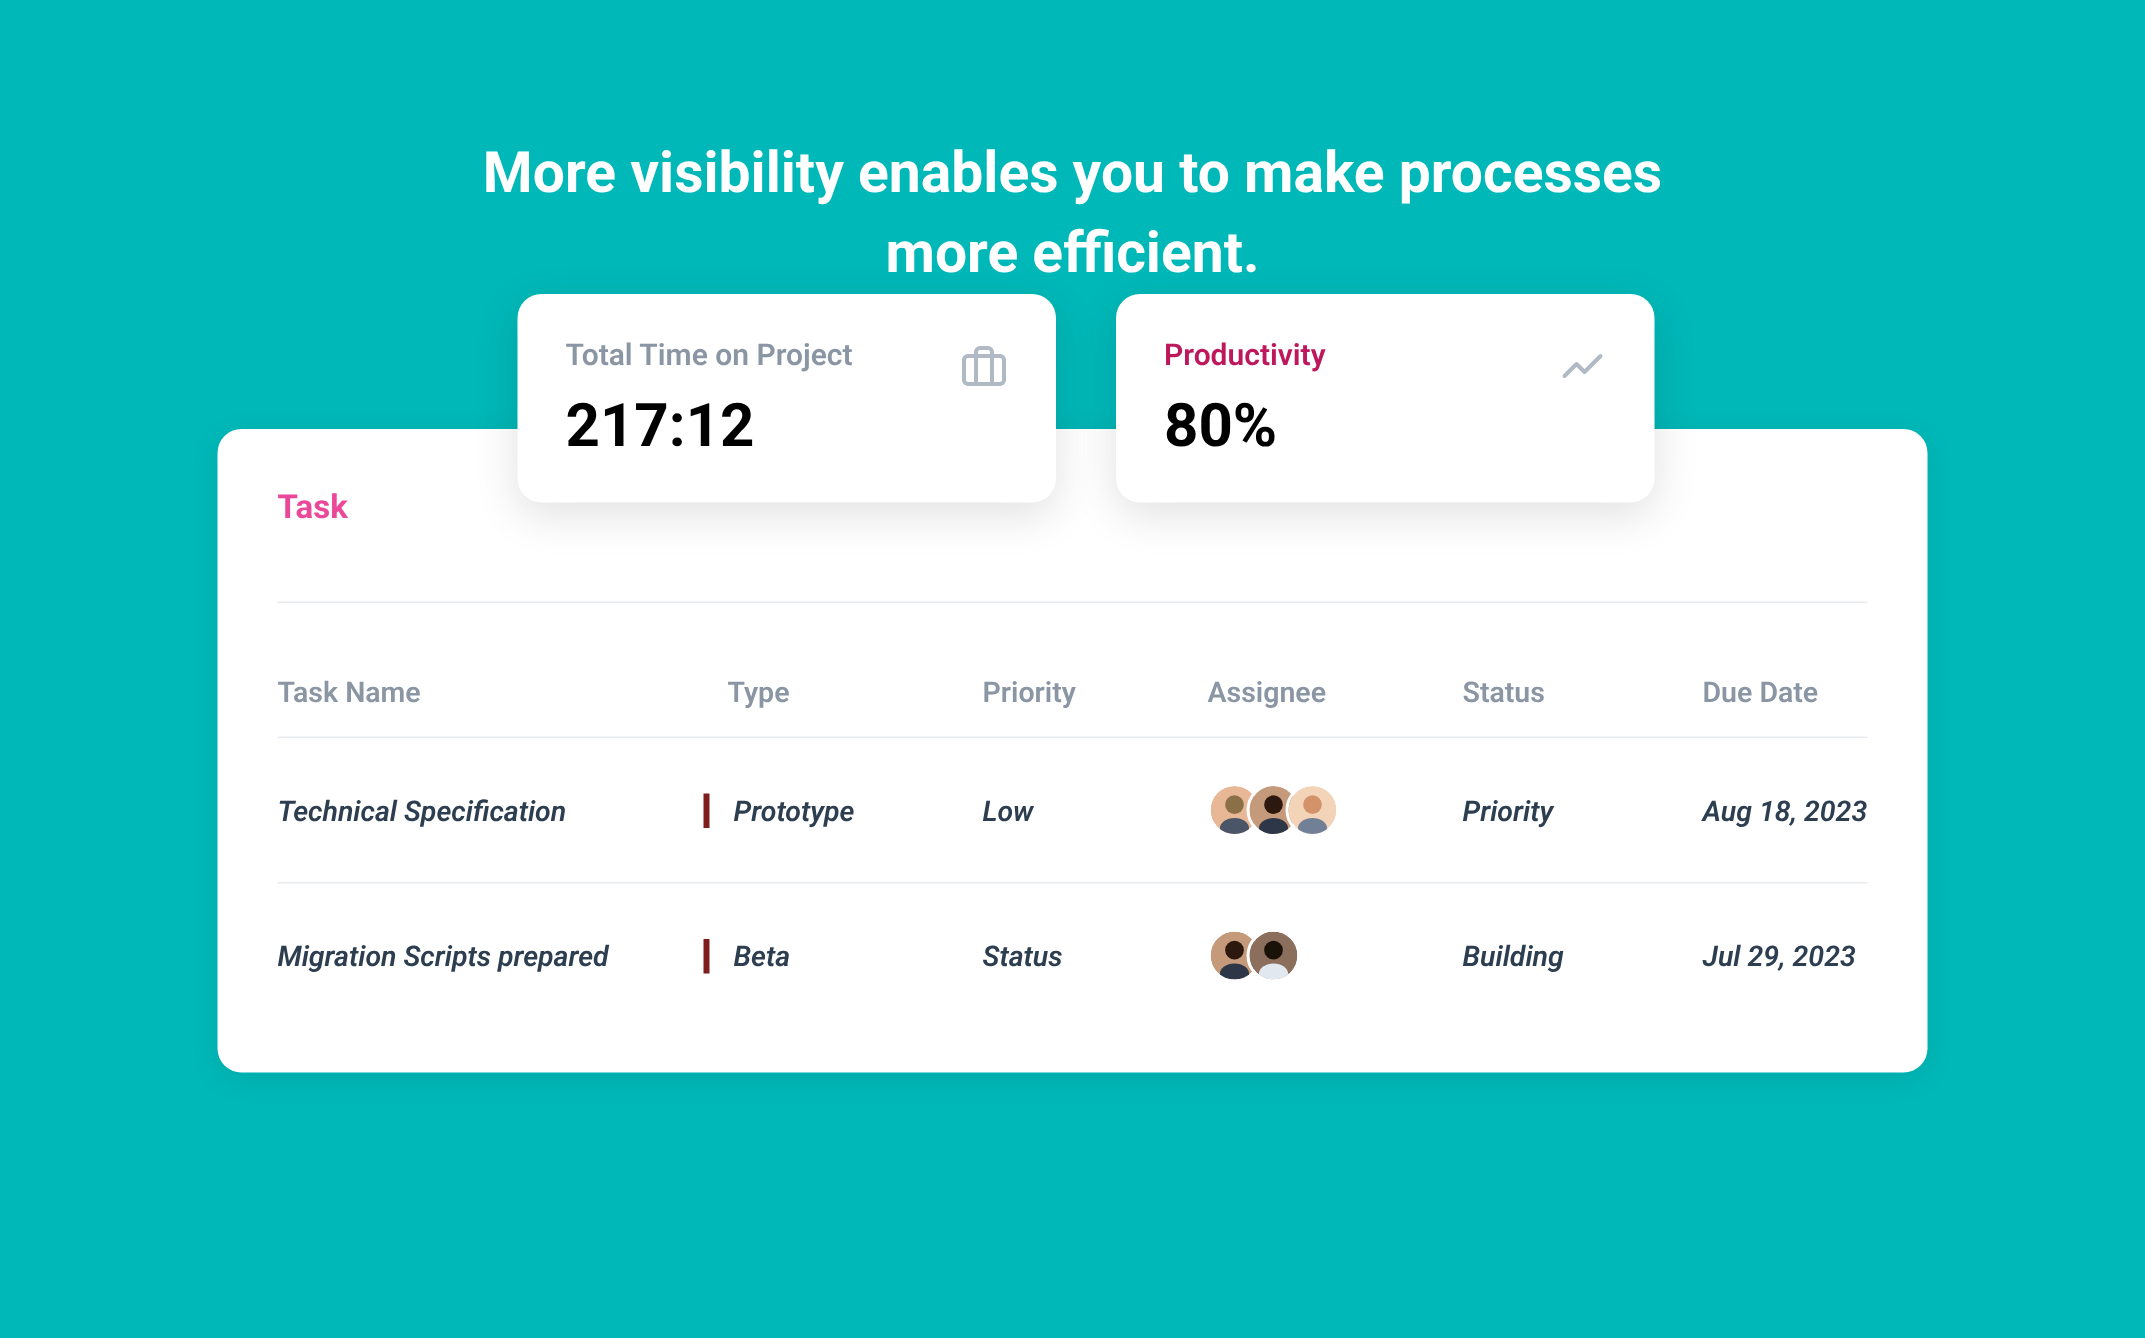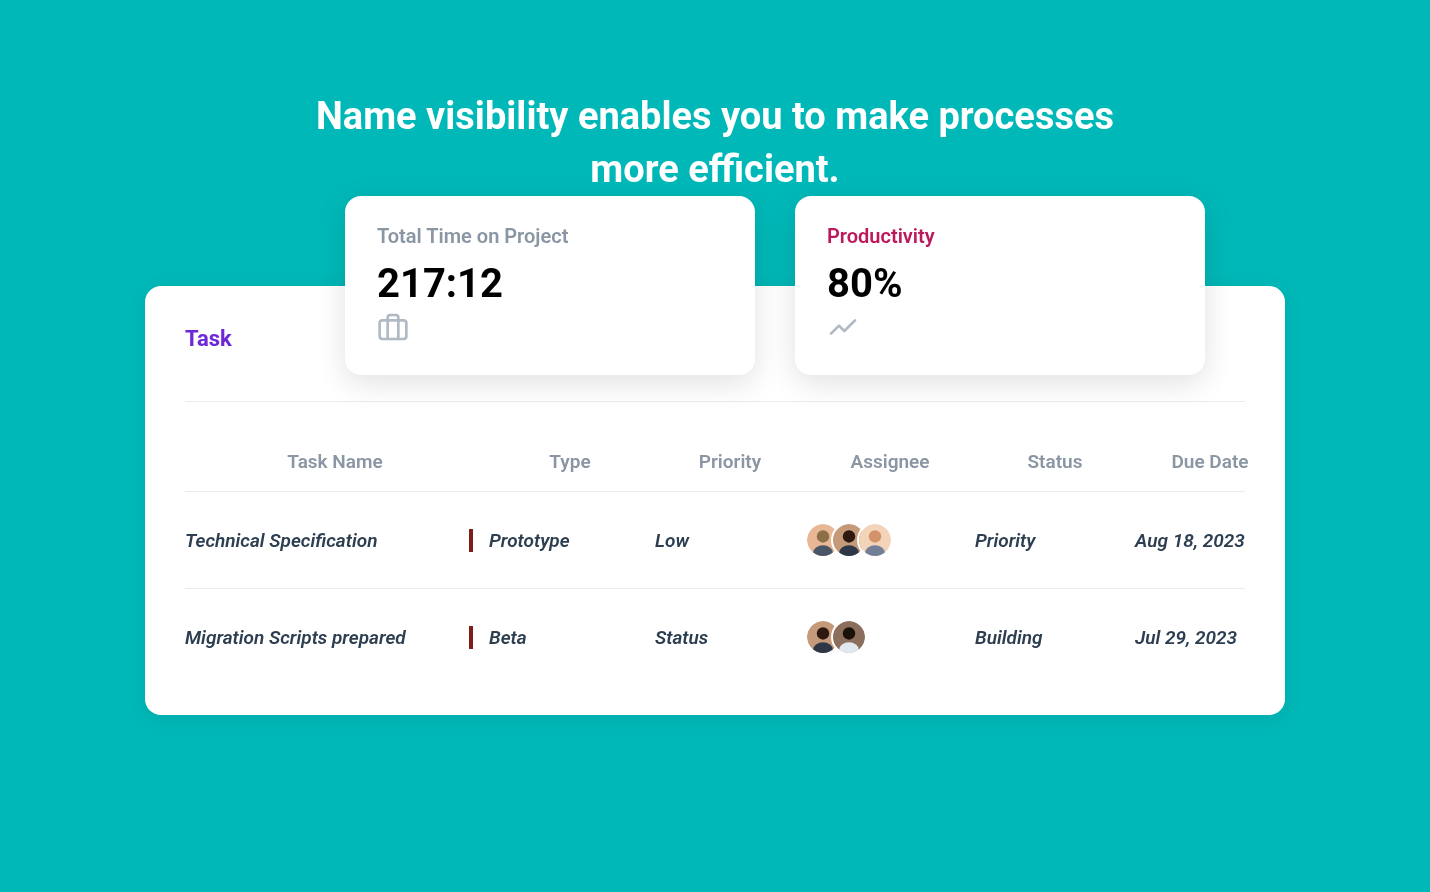--- a/index.html
+++ b/index.html
@@ -38,44 +38,43 @@
       background: #ffffff;
       border-radius: 16px;
       padding: 40px 40px 30px 40px;
       box-shadow: 0 4px 20px rgba(0,0,0,0.08);
       position: relative;
     }
     
     .task-header {
       font-size: 22px;
       font-weight: 700;
-      color: #6d28d9;
+      color: #ec4899;
       padding-bottom: 50px;
       border-bottom: 1px solid #e8ecf0;
     }
     
     .stat-cards {
       position: absolute;
       top: -90px;
       left: 200px;
       display: flex;
       gap: 40px;
       z-index: 10;
     }
     
     .stat-card {
       background: #ffffff;
       border-radius: 16px;
       padding: 28px 32px;
-      width: 410px;
+      width: 359px;
       box-shadow: 0 8px 30px rgba(0,0,0,0.12);
       display: flex;
       justify-content: space-between;
       align-items: flex-start;
-      flex-direction: column;
     }
     
     .stat-card-content {
       display: flex;
       flex-direction: column;
       gap: 12px;
     }
     
     .stat-card-label {
       font-size: 20px;
@@ -106,21 +105,20 @@
       display: grid;
       grid-template-columns: 300px 170px 150px 170px 160px 150px;
       padding: 18px 0;
       border-bottom: 1px solid #e8ecf0;
     }
     
     .table-header-cell {
       font-size: 19px;
       font-weight: 600;
       color: #8a96a3;
-      text-align: center;
     }
     
     .table-row {
       display: grid;
       grid-template-columns: 300px 170px 150px 170px 160px 150px;
       padding: 30px 0;
       border-bottom: 1px solid #e8ecf0;
       align-items: center;
       font-style: italic;
     }
@@ -162,21 +160,21 @@
     }
     
     .avatar svg {
       width: 100%;
       height: 100%;
     }
   </style>
 </head>
 <body>
 
-<h1 class="headline">Name visibility enables you to make processes more efficient.</h1>
+<h1 class="headline">More visibility enables you to make processes more efficient.</h1>
 
 <div class="dashboard">
 
   <div class="stat-cards">
 
     <div class="stat-card">
       <div class="stat-card-content">
         <div class="stat-card-label">Total Time on Project</div>
         <div class="stat-card-value">217:12</div>
       </div>

